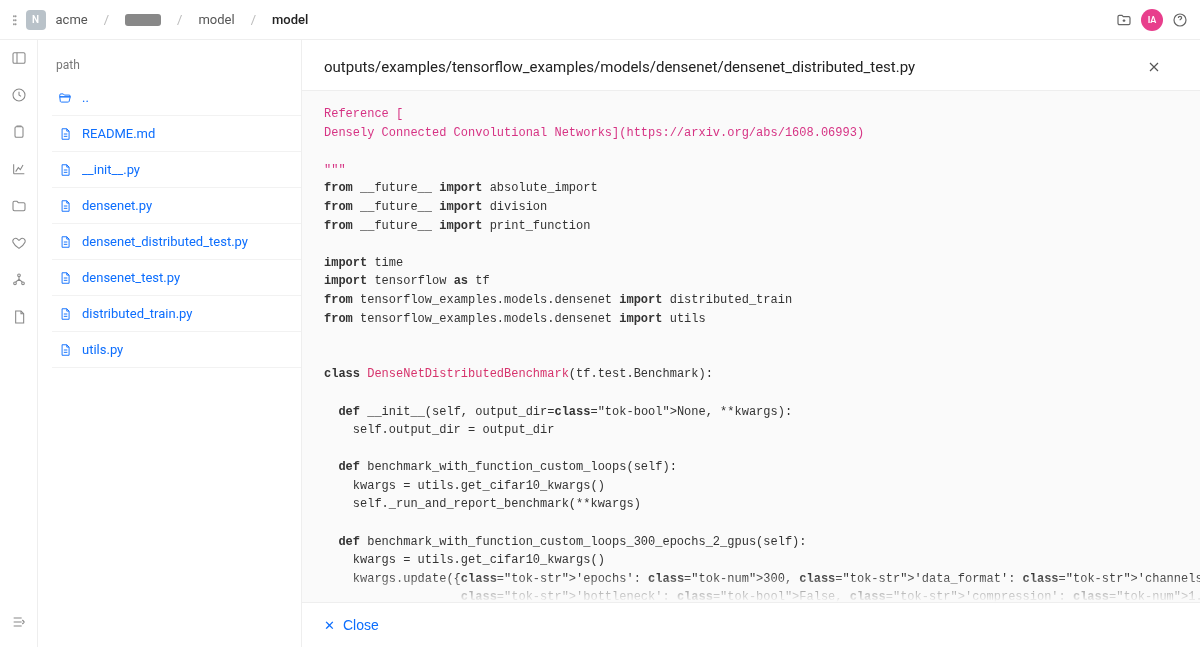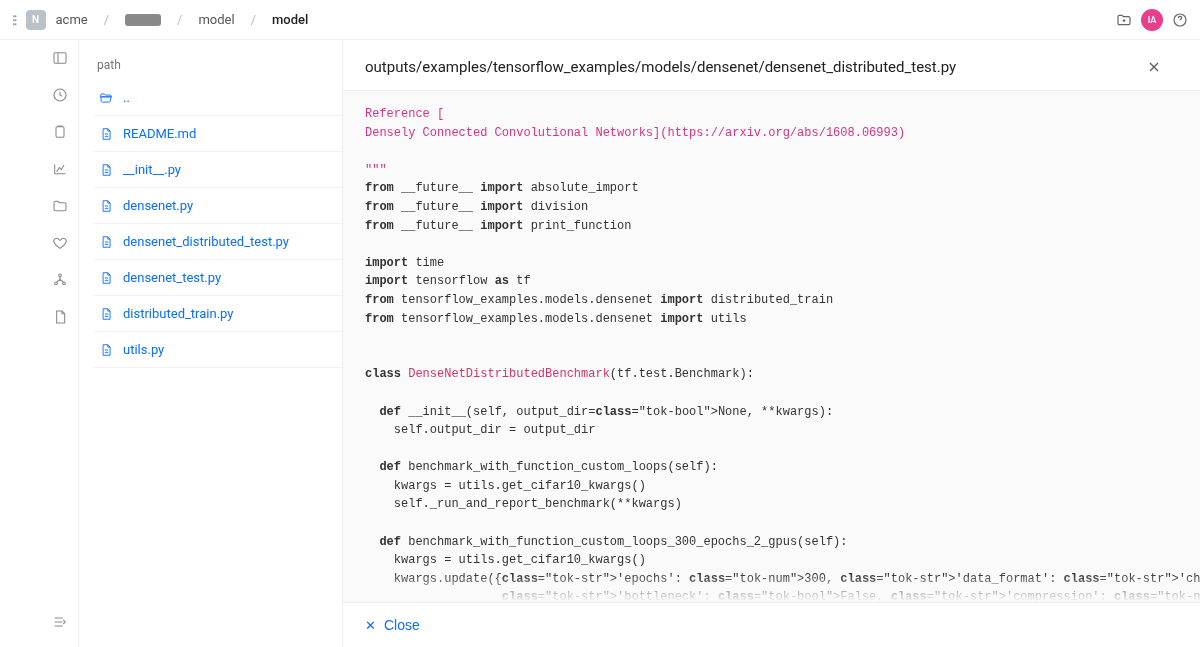--- a/index.html
+++ b/index.html
@@ -47,21 +47,20 @@
       background: #e83e8c; color: #fff;
       font-size: 9px; font-weight: 600;
       display: flex; align-items: center; justify-content: center;
     }
     .icon-btn { color: #666; cursor: pointer; display: inline-flex; }
     .icon-btn svg { width: 16px; height: 16px; }
     .main {
       display: flex;
       flex: 1;
       min-height: 0;
-      margin-left: 41px;
     }
     .leftrail {
       width: 38px;
       border-right: 1px solid #eee;
       display: flex;
       flex-direction: column;
       align-items: center;
       padding-top: 10px;
       gap: 18px;
     }

